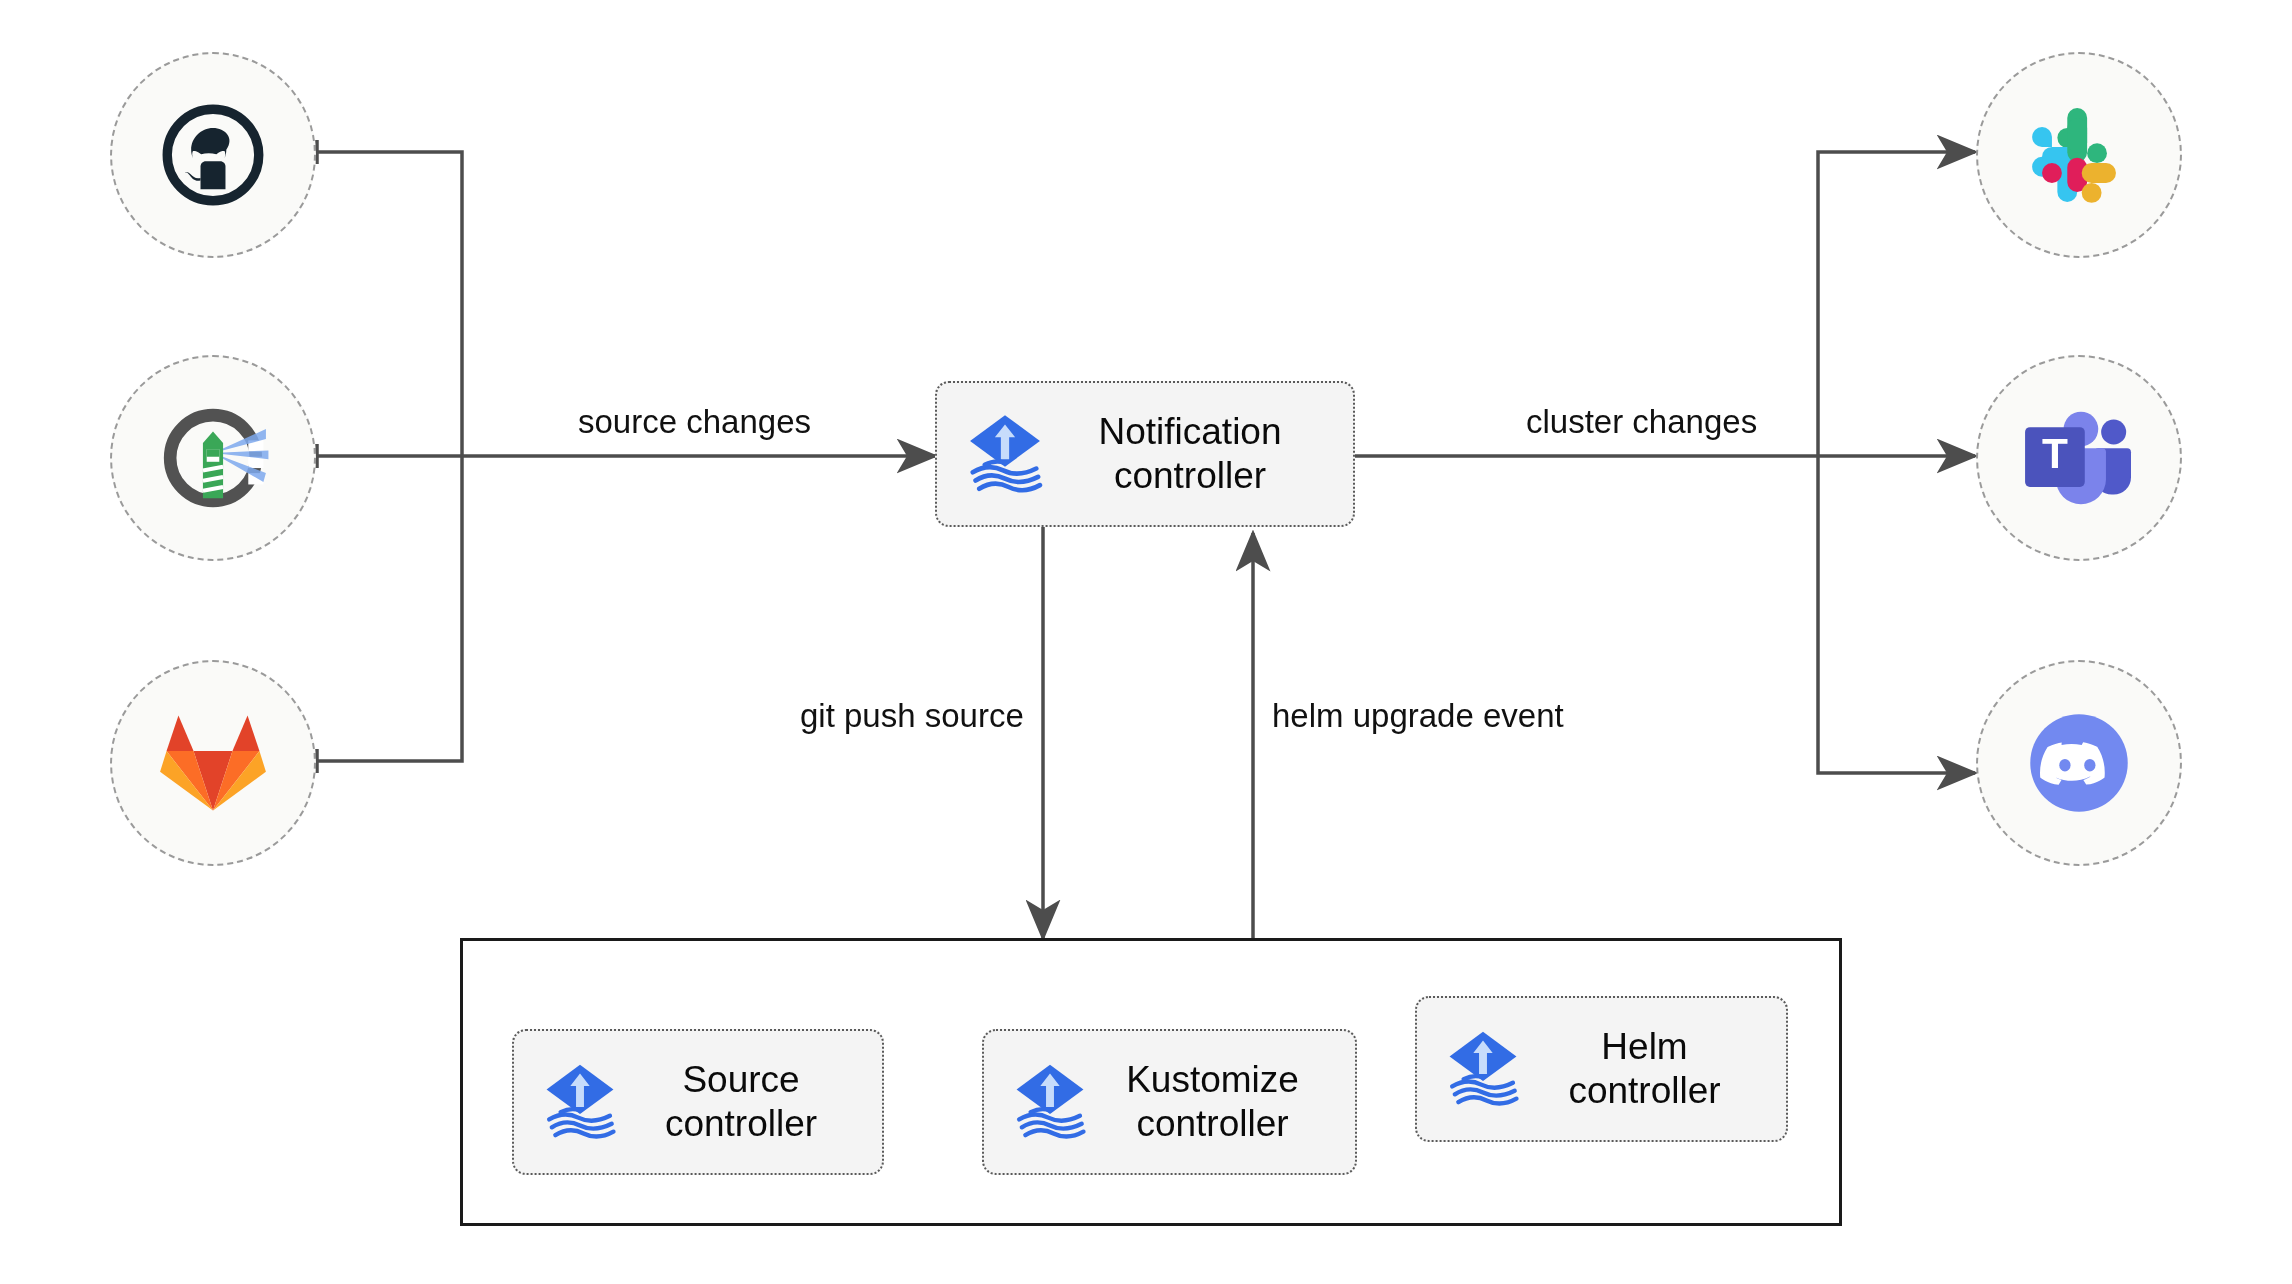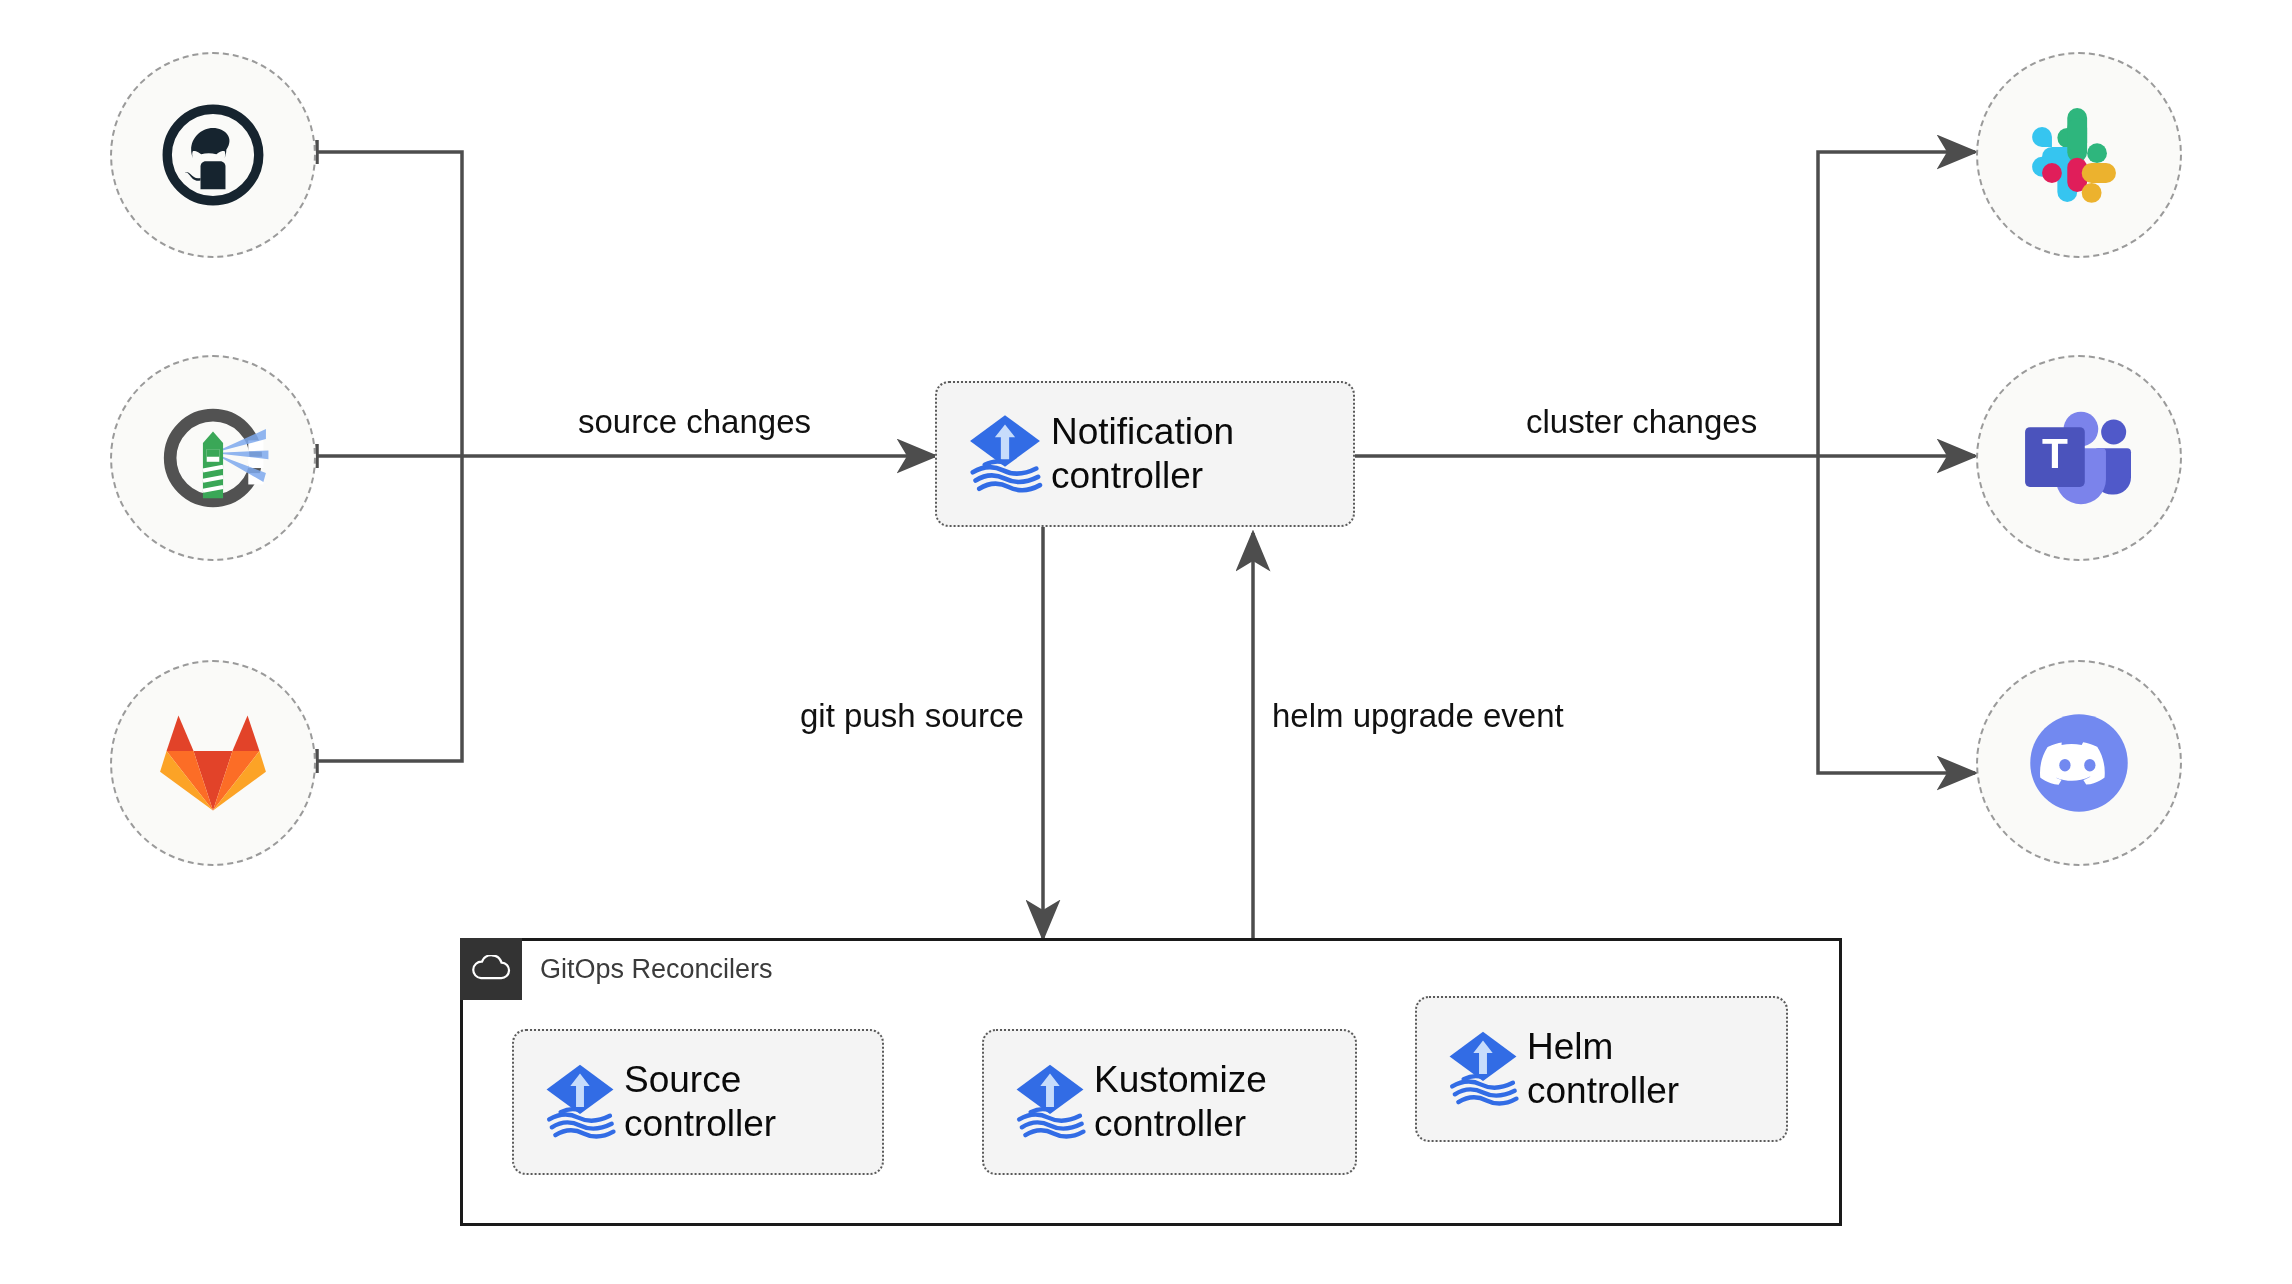--- a/index.html
+++ b/index.html
@@ -50,21 +50,21 @@
     display: flex;
     align-items: center;
     justify-content: flex-start;
   }
   .card .card-icon {
     flex: 0 0 auto;
     margin-left: 22px;
   }
   .card .card-label {
     flex: 1 1 auto;
-    text-align: left;
+    text-align: center;
     font-size: 37px;
     line-height: 1.18;
     color: #0a0a0a;
     padding-right: 24px;
     white-space: pre-line;
   }
 
   
   .group-box {
     position: absolute;
@@ -242,28 +242,20 @@
           <path d="M28 64 Q40 58 50 62"></path>
         </g>
       </svg>
     </span>
     <span class="card-label">Notification
 controller</span>
   </div>
 
   <div class="group-box" style="left:460px; top:938px; width:1382px; height:288px;"></div>
 
-  <div class="group-header" style="left:460px; top:938px;">
-    <span class="group-header-icon">
-      <svg width="40" height="28" viewBox="0 0 44 28">
-        <path fill="none" stroke="#ffffff" stroke-width="2.4" d="M11 24h22a8.5 8.5 0 0 0 0.6-17A11.5 11.5 0 0 0 12 6 9 9 0 0 0 11 24z"></path>
-      </svg>
-    </span>
-    <span class="group-header-label">GitOps Reconcilers</span>
-  </div>
 
   <div class="card" style="left:512px; top:1029px; width:372px; height:146px;">
     <span class="card-icon">
       <svg width="88" height="88" viewBox="0 0 100 100">
         <path fill="#326ce5" d="M50 10 L88 38 L50 66 L12 38 Z"></path>
         <path fill="#c7dcfb" d="M50 20 L61 34 L54.5 34 L54.5 58 L45.5 58 L45.5 34 L39 34 Z"></path>
         <g stroke="#326ce5" stroke-width="5" fill="none" stroke-linecap="round">
           <path d="M15 72 Q32 62 48 70 Q64 78 84 68"></path>
           <path d="M18 81 Q34 71 50 79 Q66 87 86 77"></path>
           <path d="M22 90 Q38 80 54 88 Q70 96 88 86"></path>

